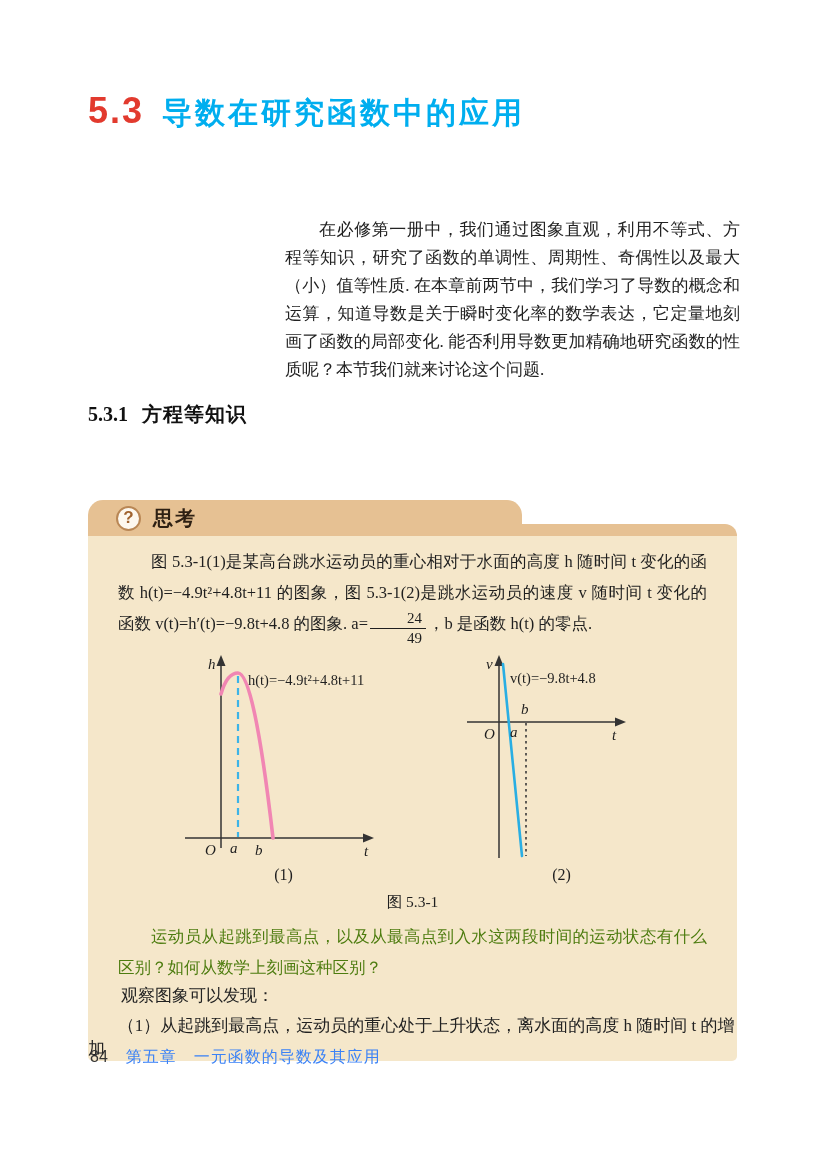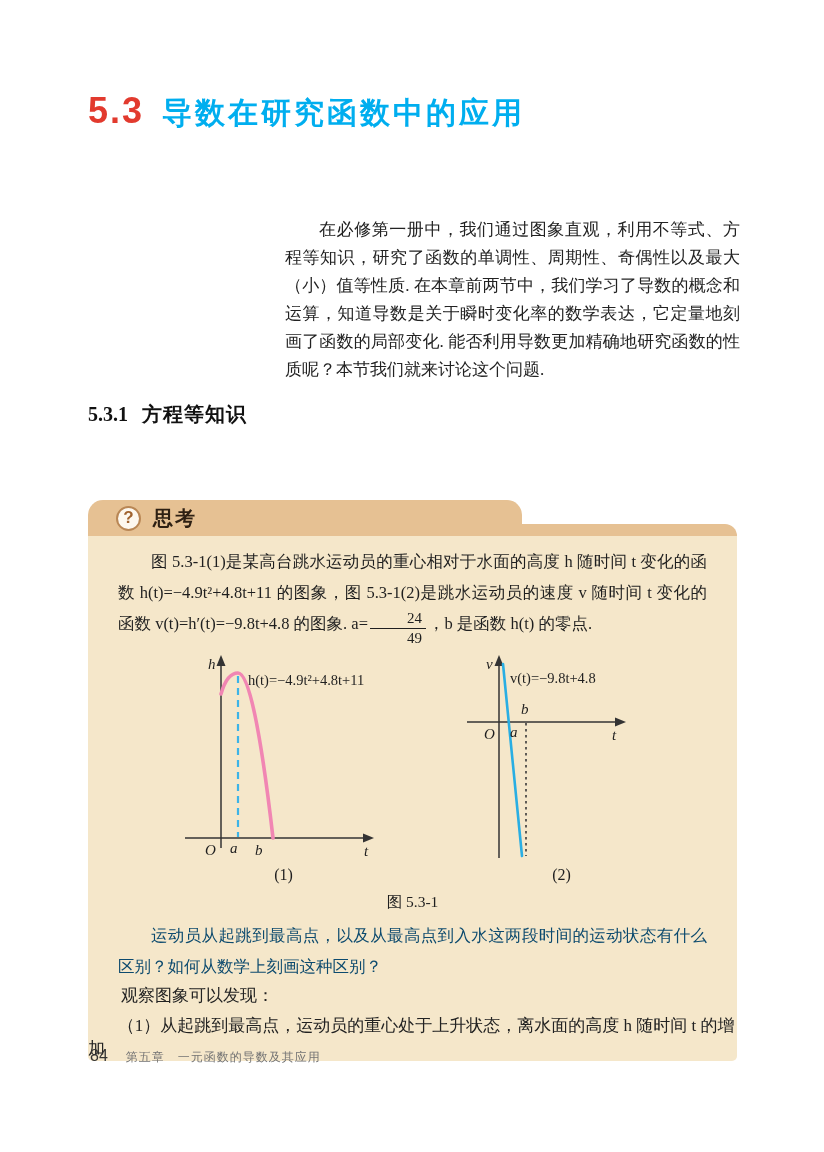--- a/index.html
+++ b/index.html
@@ -73,35 +73,35 @@
   }
   .frac .num { display:block; border-bottom:1.2px solid #1f1f1f; padding:0 4px; }
   .frac .den { display:block; padding:0 4px; }
 
   
   .fig-row { display:flex; justify-content:center; gap:48px; margin-top:4px; transform:translateX(10px); }
   .fig-col { display:flex; flex-direction:column; align-items:center; }
   .fig-sub { font-size:16px; color:#1f1f1f; margin-top:2px; }
   .fig-caption { text-align:center; font-size:15.5px; color:#1f1f1f; margin-top:8px; }
   .think-question {
-    font-size:16.5px; line-height:31px; text-align:justify; color:#0c4a6e;
-    text-indent:2em; margin-top:8px;font-family:Liberation Mono, monospace;
+    font-size:16.5px; line-height:31px; text-align:justify; color:#4d7c0f;
+    text-indent:2em; margin-top:8px;
   }
   svg text { fill:#1f1f1f; }
   .ax-math { font-family:"Liberation Serif","DejaVu Serif",serif; font-style:italic; font-size:15px; }
   .formula { font-family:"Liberation Serif","DejaVu Serif",serif; font-size:14.5px; }
 
   
   .observe { position:absolute; left:121px; top:984px; font-size:17px; color:#222; }
   .observe-item { position:absolute; left:88px; top:1014px; width:652px; font-size:17px; color:#222; text-indent:1.75em; }
 
   
   .footer { position:absolute; left:90px; top:1047px; display:flex; align-items:baseline; gap:18px; }
   .footer-page { font-family:"Liberation Sans","DejaVu Sans",sans-serif; font-size:16px; color:#333; }
-  .footer-chapter { font-family:"Liberation Sans","DejaVu Sans",sans-serif; font-size:12px; color:#737373; letter-spacing:1px; }
+  .footer-chapter { font-family:"Liberation Sans","DejaVu Sans",sans-serif; font-size:16px; color:#3b82f6; letter-spacing:1px; }
 </style>
 </head>
 <body>
 
 <div class="page">
 
   <div class="title-row">
     <span class="sec-num">5.3</span>
     <span class="sec-title">导数在研究函数中的应用</span>
   </div>

